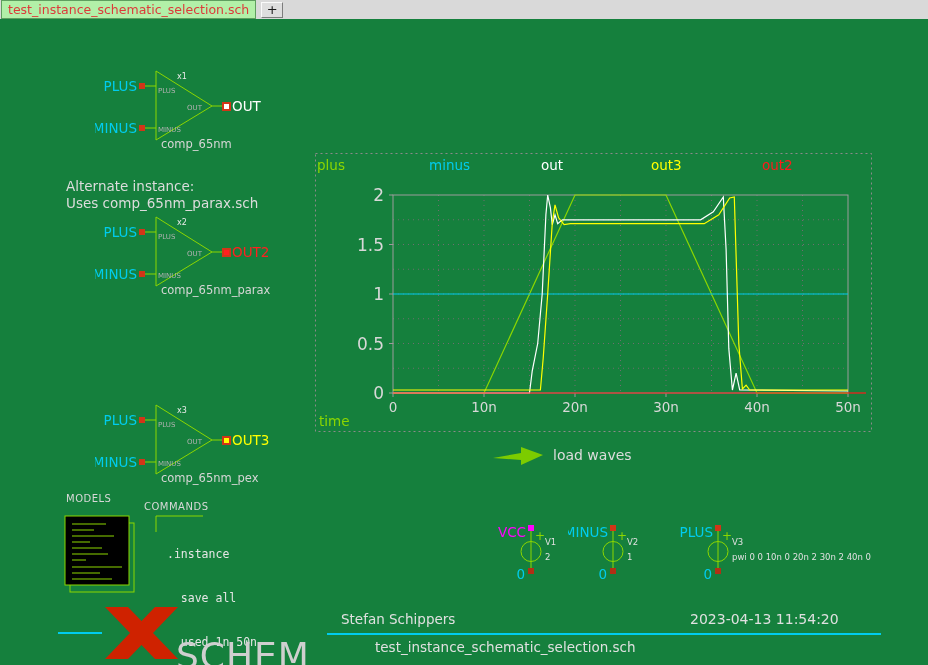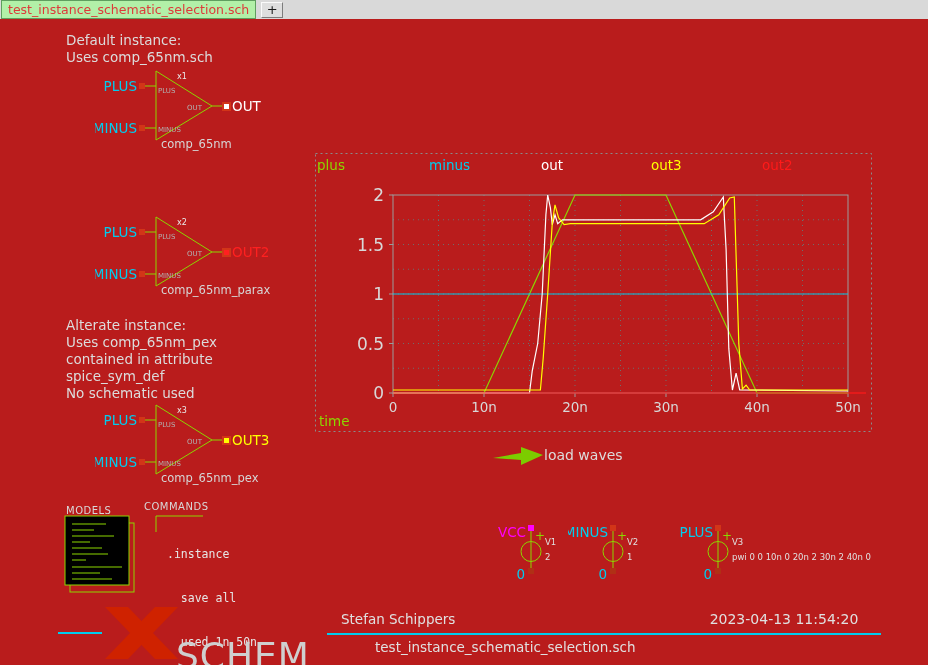--- a/index.html
+++ b/index.html
@@ -1,68 +1,61 @@
 <!DOCTYPE html>
 <html><head>
 <meta charset="utf-8">
 <style>
   html,body{margin:0;padding:0;background:#000;}
-  .screen{position:relative;width:928px;height:665px;background:#b91c1c;overflow:hidden;
+  .screen{position:relative;width:928px;height:665px;background:#15803d;overflow:hidden;
           font-family:"DejaVu Sans",sans-serif;}
   
   .tabbar{position:absolute;left:0;top:0;width:928px;height:19px;background:#d9d9d9;
           display:flex;align-items:center;}
   .tab{margin-left:1px;height:15px;line-height:15px;padding:1px 6px;background:#b2f0a8;
        border:1px solid #5f9e5f;color:#dd3a3a;font-size:12.5px;}
   .newtab{margin-left:5px;width:20px;height:14px;background:#dedede;text-align:center;
           font-size:13px;line-height:14px;color:#1a1a1a;
           border-top:1px solid #fafafa;border-left:1px solid #fafafa;
           border-right:1px solid #7d7d7d;border-bottom:1px solid #7d7d7d;}
   .note{position:absolute;left:66px;color:#dcdcdc;font-size:13.5px;line-height:17px;}
   .abs{position:absolute;}
   svg text{font-family:"DejaVu Sans",sans-serif;}
   .gline{stroke:#8cd600;stroke-width:1;fill:none;}
   .pin{fill:#d23518;}
   .net{font-size:13.5px;}
   .cyan{fill:#00ccee;}
   .ipin{font-size:7px;fill:#b2b2b2;}
   .iname{font-size:8px;fill:#eaeaea;}
   .sname{font-size:11.5px;fill:#d6d6d6;}
-  .loadwaves{position:absolute;left:492px;top:444px;display:flex;align-items:center;
+  .loadwaves{position:absolute;left:492px;top:444px;display:flex;align-items:center;gap:9px;
              color:#dcdcdc;font-size:14px;}
   .small-cap{position:absolute;font-size:10px;color:#d8d8d8;letter-spacing:0.5px;}
   .cmdtext{position:absolute;left:167px;top:518px;font-family:"DejaVu Sans Mono",monospace;
            font-size:11.5px;line-height:14.6px;color:#e6e6e6;white-space:pre;}
   .cyanline{position:absolute;height:2px;background:#00ccee;}
   .schem-word{position:absolute;left:176px;top:615px;font-size:36px;color:#cfcfcf;letter-spacing:1px;margin-top:20px;}
   .author{position:absolute;left:341px;top:611px;font-size:13.5px;color:#e0e0e0;}
-  .datetime{position:absolute;left:690px;top:611px;width:188px;text-align:center;
+  .datetime{position:absolute;left:690px;top:611px;width:188px;text-align:left;
             font-size:14px;color:#e0e0e0;}
   .sheet{position:absolute;left:375px;top:639px;font-size:13.5px;color:#e0e0e0;}
 </style>
 </head>
 <body>
 
 <div class="screen">
 
   <div class="tabbar">
     <div class="tab">test_instance_schematic_selection.sch</div>
     <div class="newtab">+</div>
   </div>
 
-  <div class="note" style="top:32px">
-    <div>Default instance:</div>
-    <div>Uses comp_65nm.sch</div>
-  </div>
-  <div class="note" style="top:317px">
-    <div>Alterate instance:</div>
-    <div>Uses comp_65nm_pex</div>
-    <div>contained in attribute</div>
-    <div>spice_sym_def</div>
-    <div>No schematic used</div>
+  <div class="note" style="top:178px">
+    <div>Alternate instance:</div>
+    <div>Uses comp_65nm_parax.sch</div>
   </div>
 
   <svg class="abs comp-svg" style="left:95px;top:60px" width="220" height="96">
     <polygon class="gline" points="61,11 61,80 117,46"></polygon>
     <line class="gline" x1="47" y1="26" x2="61" y2="26"></line>
     <line class="gline" x1="47" y1="68" x2="61" y2="68"></line>
     <line class="gline" x1="117" y1="46" x2="131" y2="46"></line>
     <rect class="pin" x="44" y="23" width="6" height="6"></rect>
     <rect class="pin" x="44" y="65" width="6" height="6"></rect>
     <rect x="128" y="43" width="7" height="7" stroke="#d23518" stroke-width="2" fill="#ffffff"></rect>
@@ -167,21 +160,21 @@
       <line x1="533" y1="240" x2="551" y2="240" stroke="#ff1a1a" stroke-width="1.2"></line>
     </svg>
 
   <div class="loadwaves">
     <svg width="52" height="22">
       <polygon points="1,14 29,9 29,3 51,11 29,21 29,16" fill="#7ccc00"></polygon>
     </svg>
     <span>load waves</span>
   </div>
 
-  <span class="small-cap" style="left:66px;top:505px">MODELS</span>
+  <span class="small-cap" style="left:66px;top:493px">MODELS</span>
   <svg class="abs" style="left:58px;top:496px" width="112" height="104">
     <rect x="12" y="27" width="64" height="69" class="gline"></rect>
     <rect x="7" y="20" width="64" height="69" class="gline" fill="#000" style="fill:#000"></rect>
     <g stroke="#8cd600" stroke-width="1">
       <line x1="14" y1="28" x2="48" y2="28"></line>
         <line x1="14" y1="34" x2="36" y2="34"></line>
       <line x1="14" y1="40" x2="56" y2="40"></line>
         <line x1="14" y1="46" x2="32" y2="46"></line>
       <line x1="14" y1="52" x2="44" y2="52"></line>
         <line x1="14" y1="58" x2="50" y2="58"></line>

